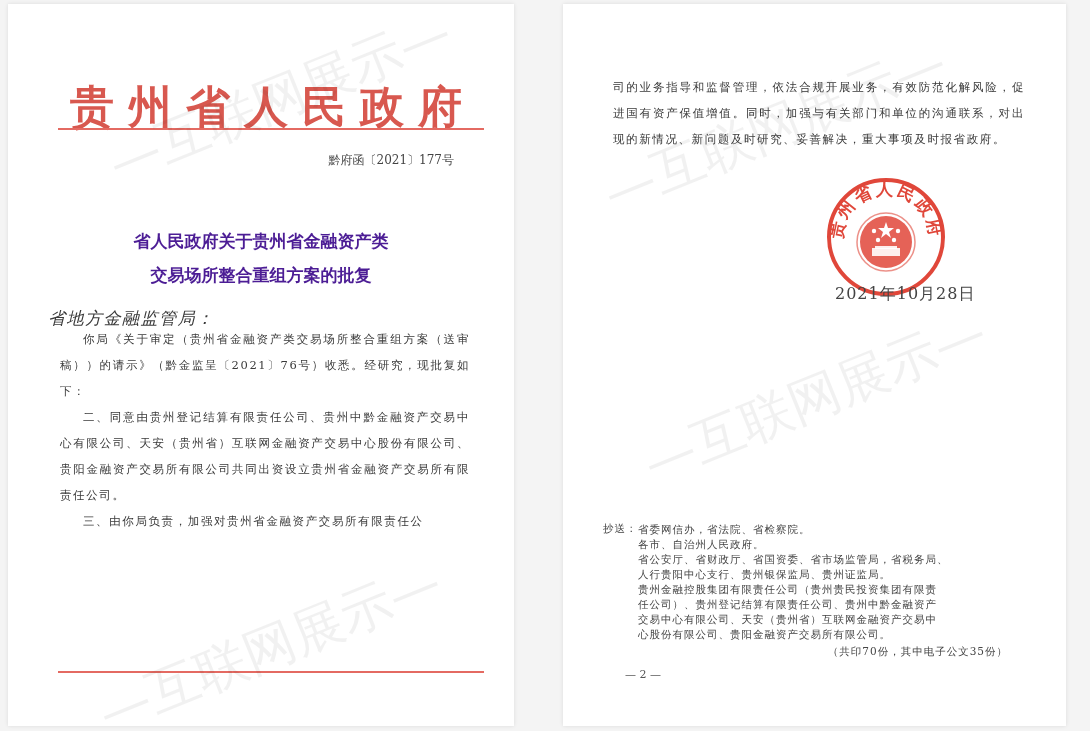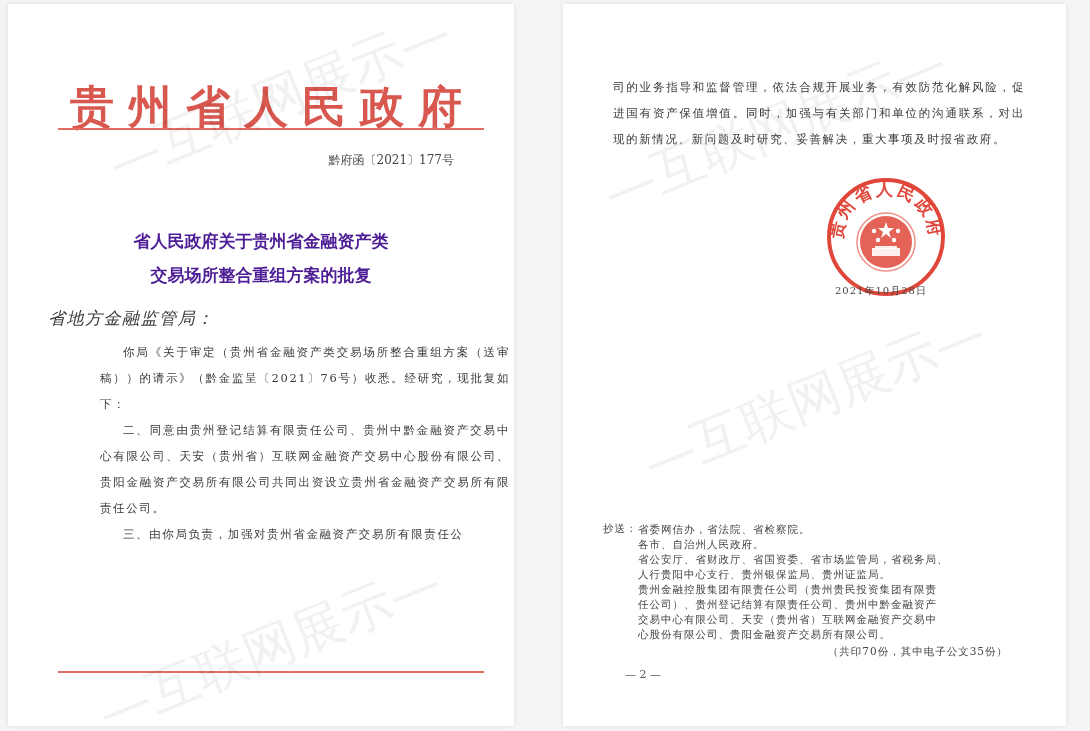--- a/index.html
+++ b/index.html
@@ -40,21 +40,21 @@
     line-height: 26px; letter-spacing: 1.6px;
   }
   .para { margin: 0; text-indent: 2em; text-align: justify; }
   .para.noindent { text-indent: 0; }
   .addressee { position: absolute; left: 40px; top: 303px; font-size: 17px; color: #3a3a3a; letter-spacing: 1.5px; font-style: italic; }
 
   .seal {
     position: absolute; left: 262px; top: 172px; width: 122px; height: 122px;
   }
   .date-line {
-    position: absolute; left: 272px; top: 280px; font-size: 10px; color: #444;
+    position: absolute; left: 272px; top: 280px; font-size: 16px; color: #444;
     letter-spacing: 1px; white-space: nowrap;
   }
   .cc-block {
     position: absolute; left: 40px; top: 517px; width: 420px;
     font-size: 10.5px; color: #444; line-height: 15px; letter-spacing: 1px;
   }
   .cc-label { position: absolute; left: 0; top: 0; }
   .cc-lines { position: absolute; left: 35px; top: 1px; width: 400px; }
   .cc-lines div { white-space: nowrap; }
   .print-count { position: absolute; right: 58px; top: 641px; font-size: 10.5px; color: #444; letter-spacing: 1px; white-space: nowrap; }
@@ -73,21 +73,21 @@
 <div class="page" id="page1">
   <div class="header-title">贵州省人民政府</div>
   <div class="red-rule" style="left:50px; top:124px; width:426px;"></div>
   <div class="doc-number">黔府函〔2021〕177号</div>
 
   <div class="doc-title" style="top:226px;">省人民政府关于贵州省金融资产类</div>
   <div class="doc-title" style="top:260px;">交易场所整合重组方案的批复</div>
 
   <div class="addressee">省地方金融监管局：</div>
 
-  <div class="body-text" style="left:52px; top:335px; width:410px;margin-left:40px;">
+  <div class="body-text" style="left:52px; top:322px; width:410px;">
     <p class="para">你局《关于审定（贵州省金融资产类交易场所整合重组方案（送审稿））的请示》（黔金监呈〔2021〕76号）收悉。经研究，现批复如下：</p>
     <p class="para">二、同意由贵州登记结算有限责任公司、贵州中黔金融资产交易中心有限公司、天安（贵州省）互联网金融资产交易中心股份有限公司、贵阳金融资产交易所有限公司共同出资设立贵州省金融资产交易所有限责任公司。</p>
     <p class="para">三、由你局负责，加强对贵州省金融资产交易所有限责任公</p>
   </div>
 
   <div class="red-rule" style="left:50px; top:667px; width:426px;"></div>
 
   <div class="watermark" style="left:90px; top:130px;">—互联网展示—</div>
   <div class="watermark" style="left:80px; top:680px;">—互联网展示—</div>
 </div>

